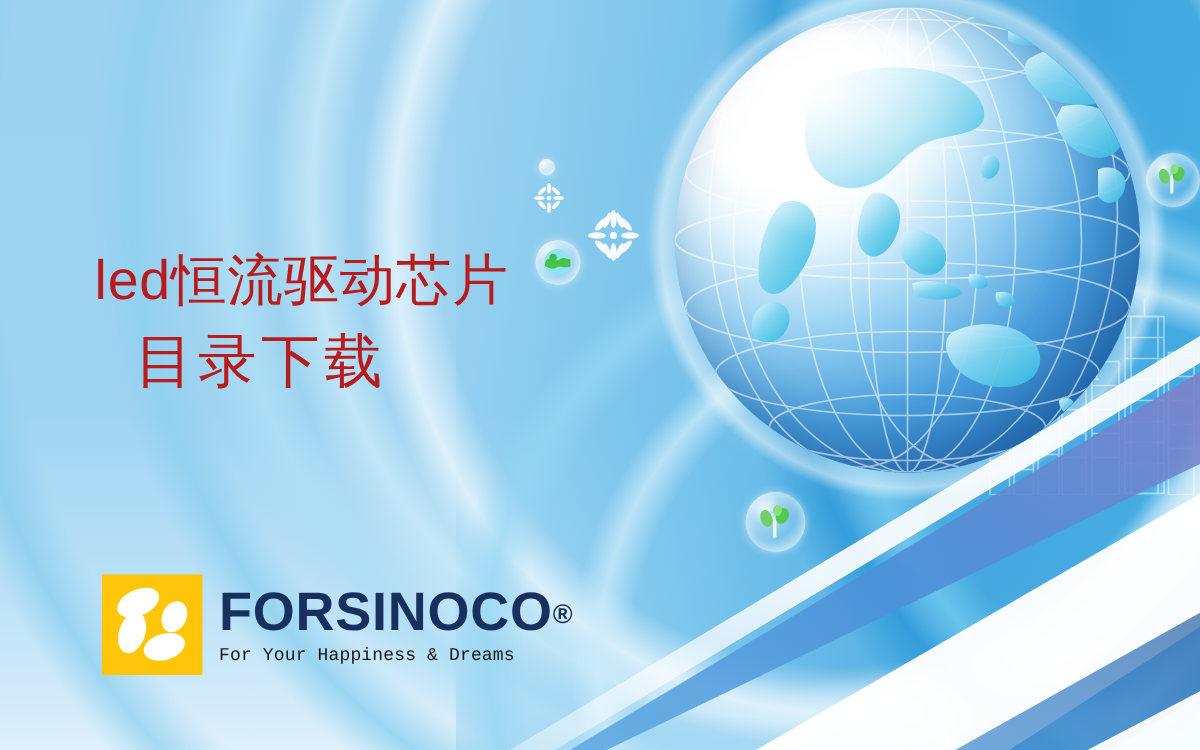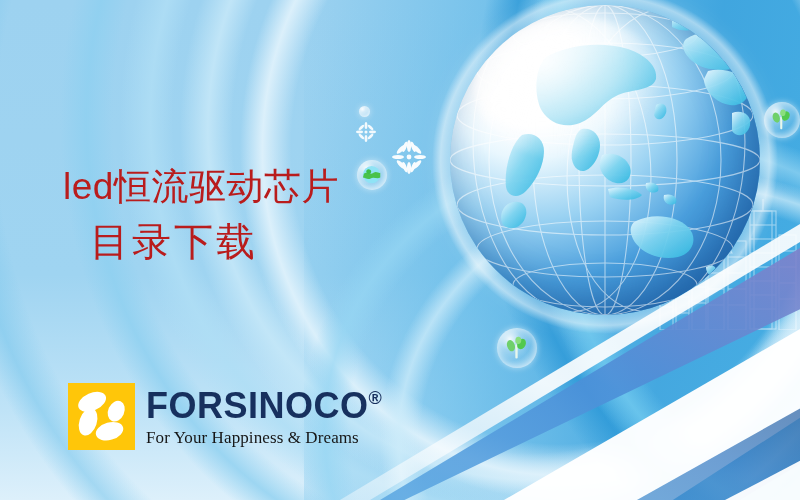--- a/index.html
+++ b/index.html
@@ -132,26 +132,26 @@
     flex:0 0 auto;
   }
   .logo-mark svg{position:absolute;inset:0;width:100%;height:100%;}
   .logo-text{display:flex;flex-direction:column;line-height:1;}
   .logo-word{
     font-family:"Liberation Sans",sans-serif;
     font-weight:bold;
     font-size:36px;
     color:#17305E;
     letter-spacing:.5px;
-    display:flex;align-items:flex-start;
+    display:flex;align-items:center;
   }
   .logo-word .reg{font-size:18px;line-height:1;margin-top:1px;}
   .logo-tag{
-    font-family:Liberation Serif, serif;
-    font-size:17px;
+    font-family:Liberation Mono, monospace;
+    font-size:12px;
     color:#161616;
     margin-top:5px;
     letter-spacing:.1px;
   }
 </style>
 </head>
 <body>
 
 <div id="banner">
 

